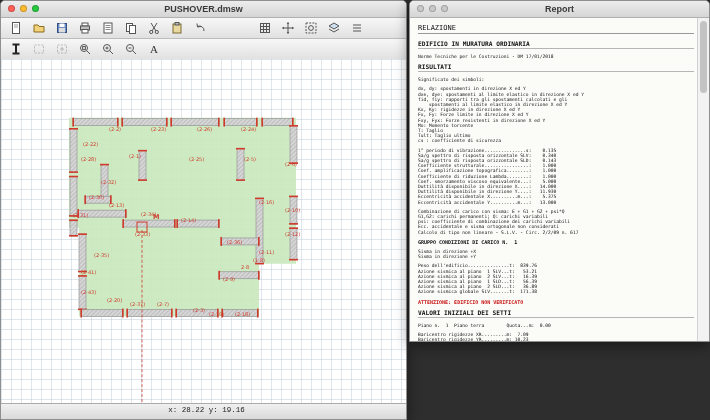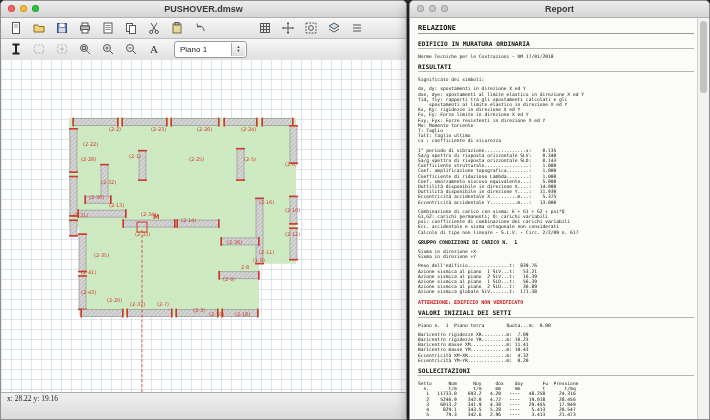--- a/index.html
+++ b/index.html
@@ -1,21 +1,21 @@
 <!DOCTYPE html>
 <html><head>
 <meta charset="utf-8">
 <style>
   html,body{margin:0;padding:0;}
   body{width:710px;height:420px;position:relative;overflow:hidden;background:#2e2e2e;
        font-family:"Liberation Sans",sans-serif;}
   .window{position:absolute;background:#ececec;border:1px solid #8f8f8f;border-radius:5px 5px 0 0;
           box-shadow:0 4px 14px rgba(0,0,0,.45);box-sizing:border-box;}
   #left-win{left:0;top:0;width:407px;height:420px;}
-  #right-win{left:409px;top:0;width:301px;height:420px;}
+  #right-win{left:409px;top:0;width:301px;height:342px;}
   .titlebar{height:16px;background:linear-gradient(#ededed,#d5d5d5);border-bottom:1px solid #b0b0b0;
             position:relative;display:flex;align-items:center;justify-content:center;border-radius:4px 4px 0 0;font-weight:bold;}
   .title{font-size:9px;color:#3a3a3a;}
   .lights{position:absolute;left:7px;top:4px;display:flex;gap:5px;}
   .light{width:7px;height:7px;border-radius:50%;border:0.5px solid rgba(0,0,0,.2);box-sizing:border-box;}
   .toolbar{height:20px;background:linear-gradient(#f7f7f7,#e1e1e1);border-bottom:1px solid #bcbcbc;
            display:flex;align-items:center;padding:0 4px;gap:1px;}
   .tbtn{width:22px;height:17px;display:flex;align-items:center;justify-content:center;border-radius:3px;}
   .tbtn svg{width:14px;height:14px;}
   .tbtn.disabled{opacity:.45;}
@@ -23,28 +23,28 @@
   .combo{margin-left:8px;width:66px;height:15px;background:#fff;border:1px solid #9b9b9b;border-radius:3px;
          display:flex;align-items:center;font-size:8px;color:#222;padding-left:5px;position:relative;}
   .stepper{position:absolute;right:1px;top:1px;bottom:1px;width:13px;background:linear-gradient(#fafafa,#dcdcdc);
            border-left:1px solid #aaa;border-radius:0 2px 2px 0;display:flex;flex-direction:column;
            align-items:center;justify-content:center;font-size:4px;line-height:4px;color:#444;}
   #canvas{position:absolute;top:58px;bottom:13px;left:0;right:0;background:#ffffff;overflow:hidden;
           background-image:linear-gradient(to right,rgba(185,200,212,.45) 1px,transparent 1px),
                            linear-gradient(to bottom,rgba(185,200,212,.45) 1px,transparent 1px);
           background-size:10px 10px;}
   #plan-svg{position:absolute;left:0;top:0;width:100%;height:100%;}
-  .statusbar{position:absolute;left:0;right:0;bottom:0;height:27px;background:linear-gradient(#f0f0f0,#dadada);
-             border-top:1px solid #ababab;font-family:Liberation Serif, serif;font-size:7.5px;
-             line-height:12px;color:#222;padding-left:6px;box-sizing:border-box;}
+  .statusbar{position:absolute;left:0;right:0;bottom:0;height:16px;background:linear-gradient(#f0f0f0,#dadada);
+             border-top:1px solid #ababab;font-family:Liberation Mono, monospace;font-size:7.5px;
+             line-height:12px;color:#222;padding-left:6px;box-sizing:border-box;text-align:center;}
   #report-body{position:absolute;left:0;right:11px;top:17px;bottom:0;background:#fbfbf8;
                padding:6px 4px 4px 8px;overflow:hidden;}
   .rline{white-space:pre;font-family:"DejaVu Sans Mono",monospace;font-size:4.6px;line-height:5.2px;color:#101010;}
   .rline.sp{height:4px;}
-  .rline.h1{font-size:7px;font-weight:bold;line-height:9px;border-bottom:1px solid #9a9a9a;margin-bottom:2px;}
+  .rline.h1{font-size:7px;font-weight:normal;line-height:9px;border-bottom:1px solid #9a9a9a;margin-bottom:2px;}
   .rline.h2{font-size:6.2px;font-weight:bold;line-height:8px;border-bottom:1px solid #b5b5b5;margin-bottom:1px;}
   .rline.b{font-weight:bold;font-size:5px;line-height:6px;}
   .rline.r{color:#c81414;font-weight:bold;font-size:5px;line-height:6px;}
   .scrollbar{position:absolute;right:0;top:17px;bottom:0;width:11px;background:#f2f2f2;border-left:1px solid #d2d2d2;}
   .thumb{position:absolute;left:2px;right:2px;top:3px;height:72px;background:#c3c3c3;border-radius:4px;}
 </style>
 </head>
 <body>
 
 <div class="window" id="left-win">
@@ -188,27 +188,20 @@
             <circle cx="6" cy="6" r="3.5" fill="none" stroke="#555"></circle>
             <path d="M8.6 8.6 L12 12 M4.5 6h3" stroke="#555"></path>
           </svg>
         </div>
         <div class="tbtn">
           <svg viewBox="0 0 14 14">
             <text x="7" y="11" font-size="11" text-anchor="middle" fill="#333" font-family="Liberation Serif, serif">A</text>
           </svg>
         </div>
       </div>
-    <div class="combo">
-      <span>Piano 1</span>
-      <span class="stepper">
-          <span>▲</span>
-          <span>▼</span>
-        </span>
-    </div>
   </div>
 
   <div id="canvas">
     <svg id="plan-svg" viewBox="0 0 405 349" preserveAspectRatio="none">
       <defs>
         <pattern id="hatch" width="3" height="3" patternUnits="userSpaceOnUse" patternTransform="rotate(45)">
           <line x1="0" y1="0" x2="0" y2="3" stroke="#999999" stroke-width="0.8"></line>
         </pattern>
       </defs>
     <polygon points="68,59 295,59 295,206 258,206 258,259 78,259 78,170 68,170" fill="#c9e8bd" opacity="0.9"></polygon>

